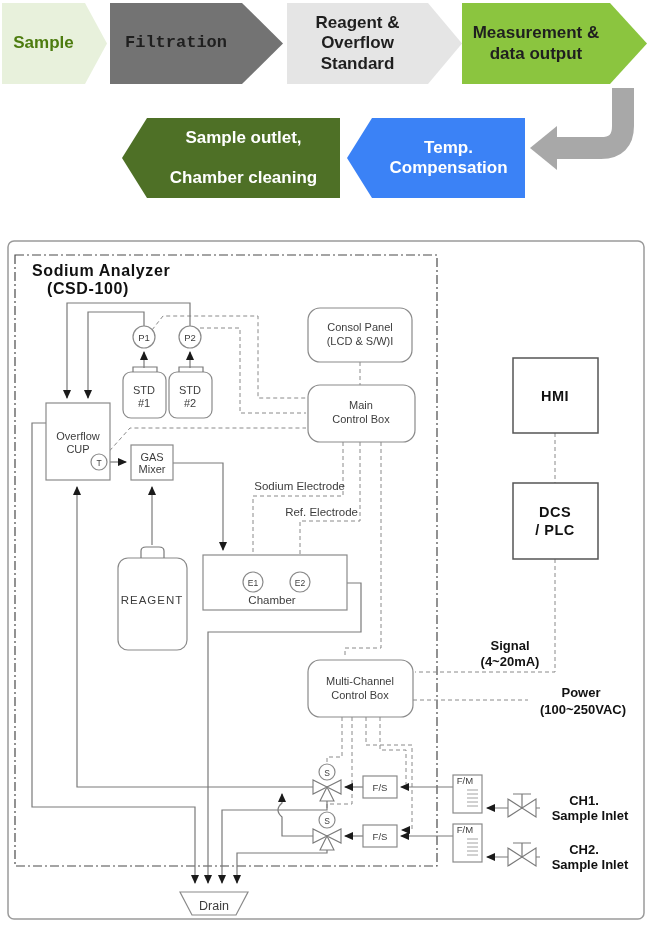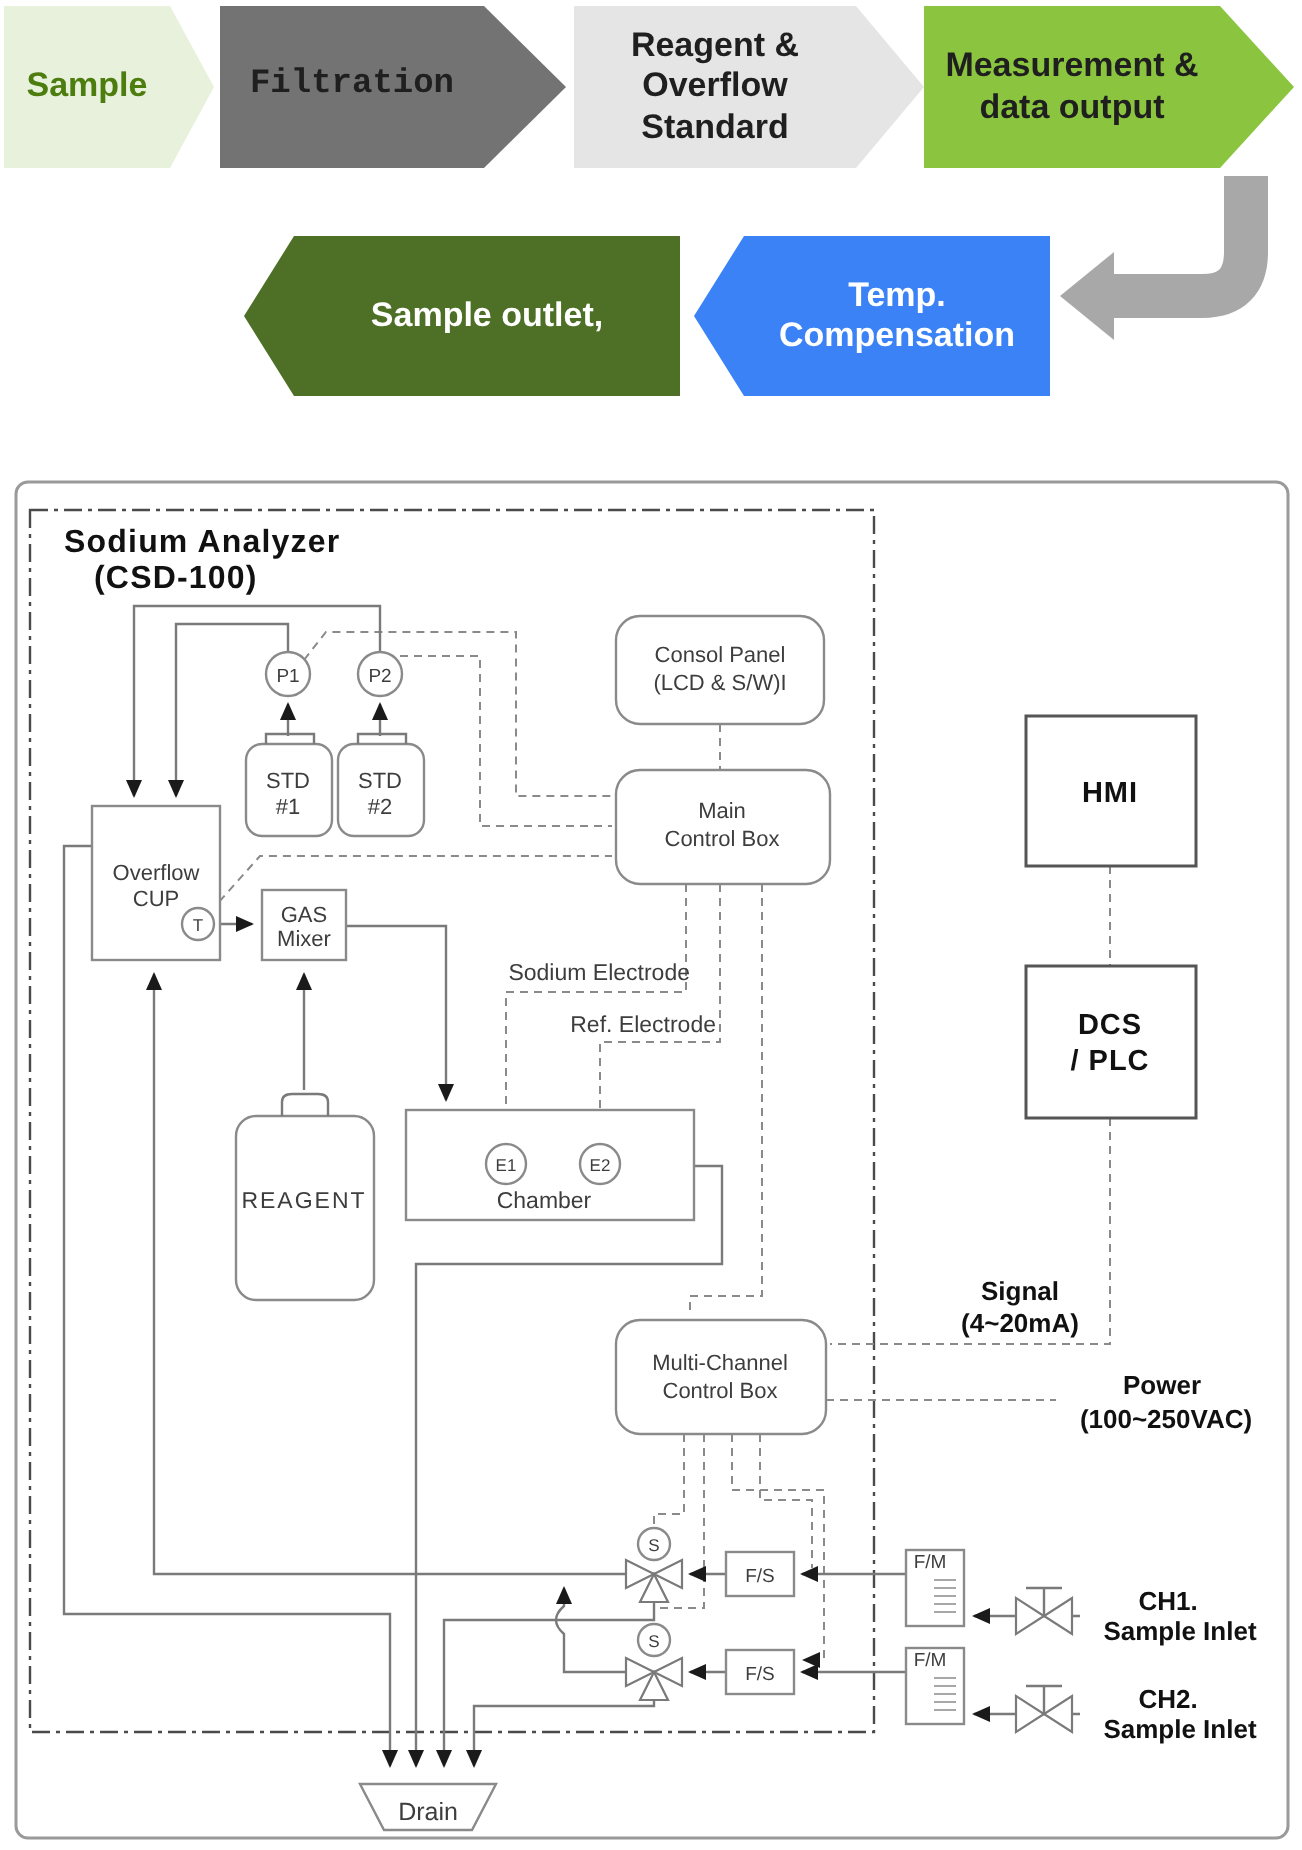--- a/index.html
+++ b/index.html
@@ -59,20 +59,21 @@
     <div class="step s3" style="background-color: rgb(139, 197, 63); color: rgb(31, 31, 31);">
       <span>Measurement &amp;</span>
       <span>data output</span>
     </div>
     <div class="step r0" style="background-color: #3b82f6; color: rgb(255, 255, 255);">
       <span>Temp.</span>
       <span>Compensation</span>
     </div>
     <div class="step r1" style="background-color: rgb(78, 112, 38); color: rgb(255, 255, 255);">
       <span>Sample outlet,</span>
+      <span>Chamber cleaning</span>
     </div>
   </div>
 
   <svg class="diagram" viewBox="0 0 651 925">
     <defs>
       <marker id="arr" markerUnits="userSpaceOnUse" markerWidth="10" markerHeight="9" refX="8" refY="4" orient="auto">
         <path d="M0,0 L9,4 L0,8 Z" fill="#1a1a1a"></path>
       </marker>
     </defs>
 

